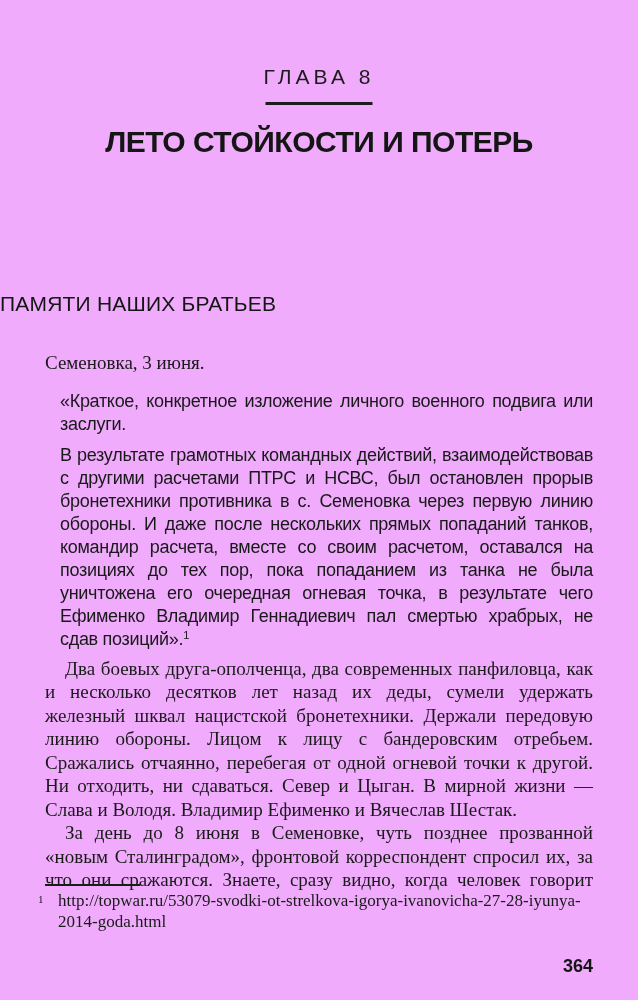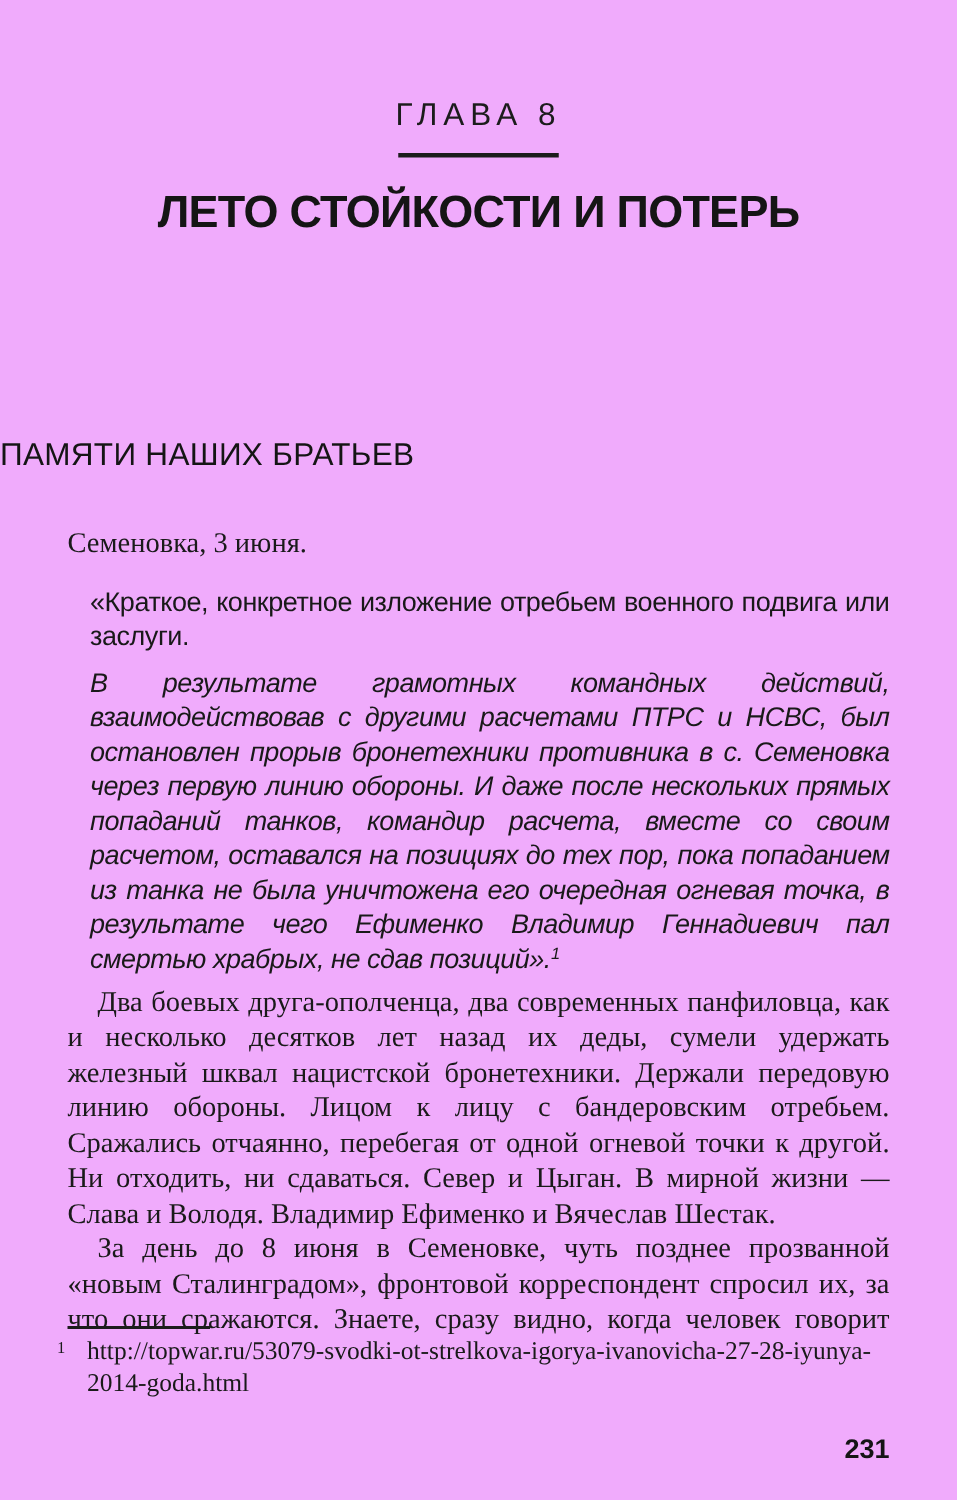--- a/index.html
+++ b/index.html
@@ -90,21 +90,21 @@
     padding: 0;
     font-family: "Liberation Sans", "DejaVu Sans", sans-serif;
     font-size: 18px;
     line-height: 23px;
     letter-spacing: -0.3px;
     font-weight: 500;
     text-align: justify;
     color: #191919;
   }
   blockquote.award-quote p { margin: 0; }
-  blockquote.award-quote p + p { margin-top: 8px; font-style: italic; }
+  blockquote.award-quote p + p { margin-top: 8px; }
   .fn-ref {
     font-size: 11px;
     line-height: 0;
     vertical-align: 6px;
   }
 
   
   .footnote-rule {
     position: absolute;
     top: 884px;
@@ -155,31 +155,31 @@
   <h1 class="chapter-title" style="margin:0">ЛЕТО СТОЙКОСТИ И ПОТЕРЬ</h1>
 
   <h2 class="section-heading" style="margin:0">ПАМЯТИ НАШИХ БРАТЬЕВ</h2>
 
   <div class="body-text">
 
     <p class="dateline">Семеновка, 3 июня.</p>
 
 
     <blockquote class="award-quote">
-      <p>«Краткое, конкретное изложение отребьем военного подвига или заслуги.</p>
+      <p>«Краткое, конкретное изложение личного военного подвига или заслуги.</p>
       <p><span>В результате грамотных командных действий, взаимодействовав с другими расчетами ПТРС и НСВС, был остановлен прорыв бронетехники противника в с. Семеновка через первую линию обороны. И даже после нескольких прямых попаданий танков, командир расчета, вместе со своим расчетом, оставался на позициях до тех пор, пока попаданием из танка не была уничтожена его очередная огневая точка, в результате чего Ефименко Владимир Геннадиевич пал смертью храбрых, не сдав позиций».</span><sup class="fn-ref">1</sup></p>
     </blockquote>
 
     <p class="indent para-gap">Два боевых друга-ополченца, два современных панфиловца, как и несколько десятков лет назад их деды, сумели удержать железный шквал нацистской бронетехники. Держали передовую линию обороны. Лицом к лицу с бандеровским отребьем. Сражались отчаянно, перебегая от одной огневой точки к другой. Ни отходить, ни сдаваться. Север и Цыган. В мирной жизни — Слава и Володя. Владимир Ефименко и Вячеслав Шестак.</p>
 
     <p class="indent continues">За день до 8 июня в Семеновке, чуть позднее прозванной «новым Сталинградом», фронтовой корреспондент спросил их, за что они сражаются. Знаете, сразу видно, когда человек говорит</p>
 
   </div>
 
   <div class="footnote-rule"></div>
 
   <div class="footnote">
     <sup class="fn-marker">1</sup><span>http://topwar.ru/53079-svodki-ot-strelkova-igorya-ivanovicha-27-28-iyunya-2014-goda.html</span>
   </div>
 
-  <div class="page-number">231</div>
+  <div class="page-number">364</div>
 
 </div>
 
 </body></html>

